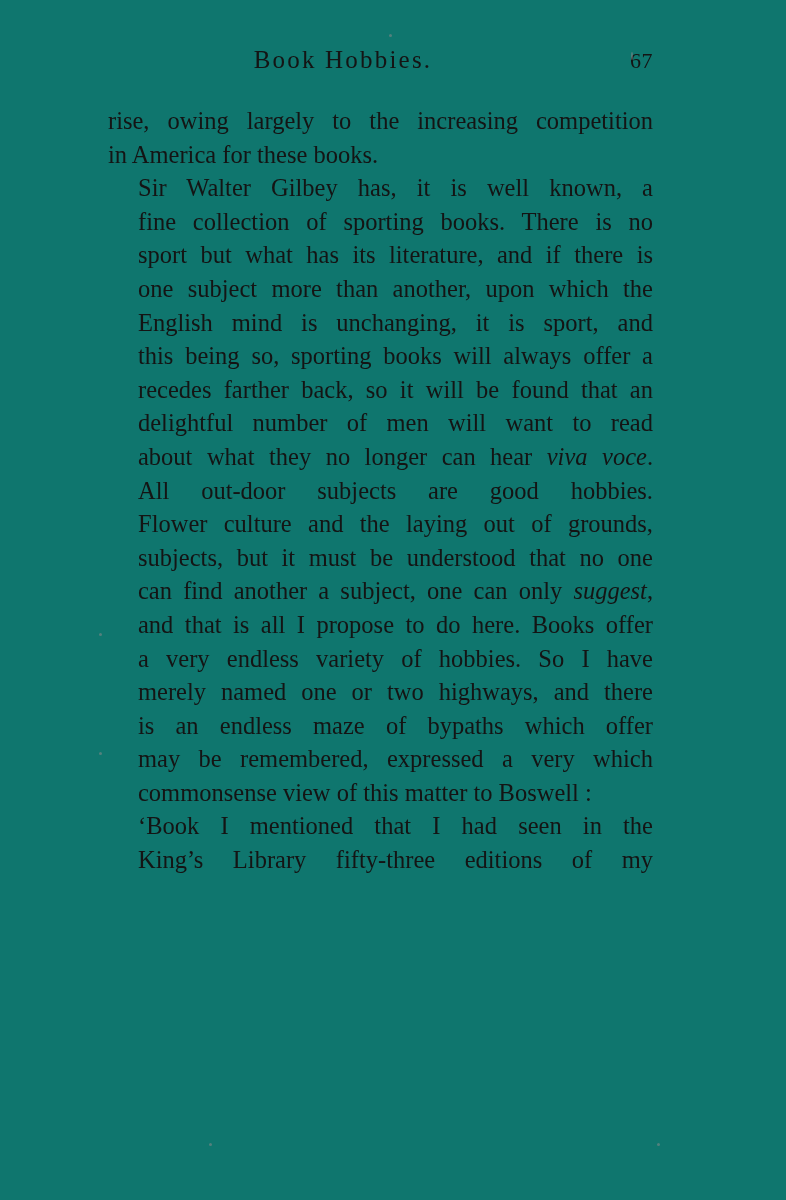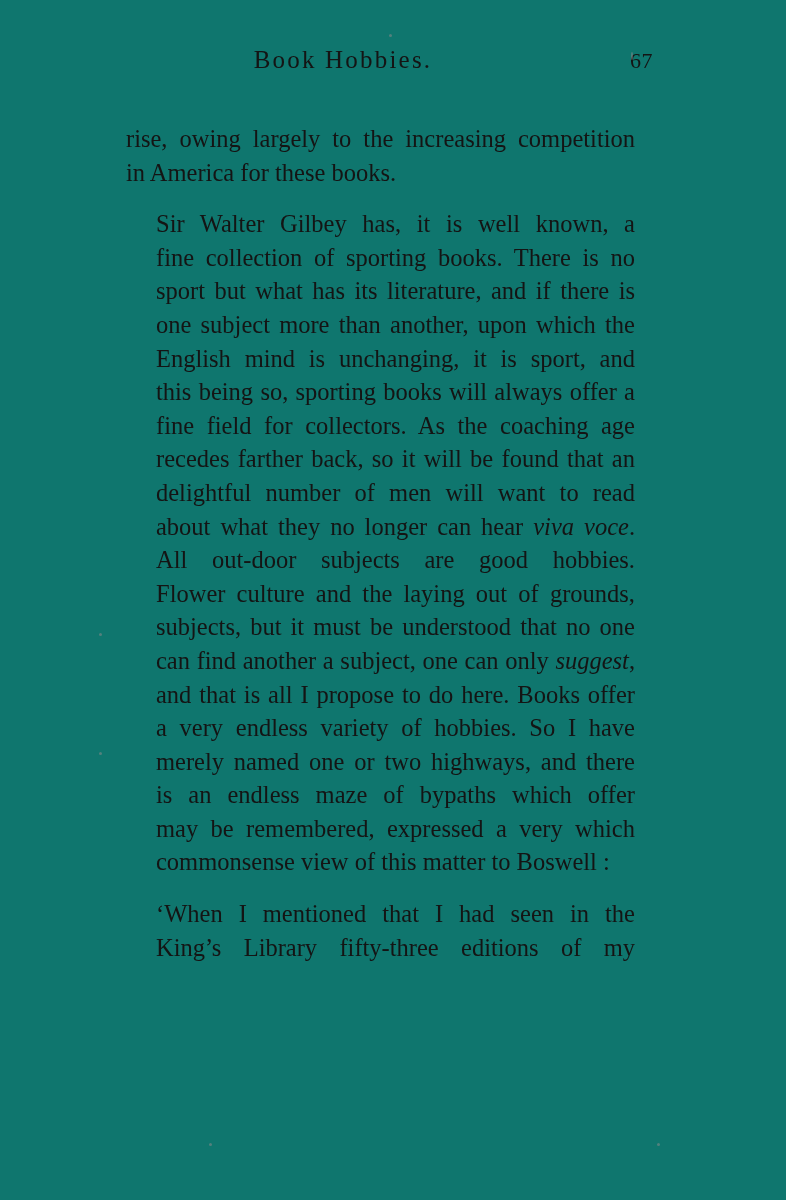--- a/index.html
+++ b/index.html
@@ -52,21 +52,21 @@
     position: absolute;
     left: 108px;
     top: 104px;
     width: 545px;
     font-size: 24.5px;
     line-height: 33.6px;
     text-align: justify;
     text-justify: inter-word;
   }
   .para {
-    margin: 18px;
+    margin: 0;
     text-indent: 0;
   }
   .para + .para {
     margin-top: 0;
   }
   .indent {
     text-indent: 30px;
   }
   .ln {
     display: block;
@@ -106,37 +106,36 @@
         <span class="ln j">rise, owing largely to the increasing competition</span>
         <span class="ln last">in America for these books.</span>
       </p>
       <p class="para indent">
         <span class="ln j" style="text-indent: 30px;">Sir Walter Gilbey has, it is well known, a</span>
         <span class="ln j">fine collection of sporting books.   There is no</span>
         <span class="ln j">sport but what has its literature, and if there is</span>
         <span class="ln j">one subject more than another, upon which the</span>
         <span class="ln j">English mind is unchanging, it is sport, and</span>
         <span class="ln j">this being so, sporting books will always offer a</span>
-        <span class="ln j">fine field for collectors.   As the coaching age</span>
         <span class="ln j">recedes farther back, so it will be found that an</span>
         <span class="ln j">delightful number of men will want to read</span>
         <span class="ln j">about what they no longer can hear <i>viva voce</i>.</span>
         <span class="ln j">All out-door subjects are good hobbies.</span>
         <span class="ln j">Flower culture and the laying out of grounds,</span>
         <span class="ln j">subjects, but it must be understood that no one</span>
         <span class="ln j">can find another a subject, one can only <i>suggest</i>,</span>
         <span class="ln j">and that is all I propose to do here.   Books offer</span>
         <span class="ln j">a very endless variety of hobbies.   So I have</span>
         <span class="ln j">merely named one or two highways, and there</span>
         <span class="ln j">is an endless maze of bypaths which offer</span>
         <span class="ln j">may be remembered, expressed a very which</span>
         <span class="ln last">commonsense view of this matter to Boswell :</span>
       </p>
       <p class="para indent">
-        <span class="ln j" style="text-indent: 30px;">‘When I mentioned that I had seen in the</span>
+        <span class="ln j" style="text-indent: 30px;">‘Book I mentioned that I had seen in the</span>
         <span class="ln j">King’s Library fifty-three editions of my</span>
       </p>
     </div>
 
   <div class="speck" style="left:389px; top:34px; width:3px; height:3px;"></div>
   <div class="speck" style="left:631px; top:52px; width:2px; height:8px;"></div>
   <div class="speck" style="left:99px; top:633px; width:3px; height:3px;"></div>
   <div class="speck" style="left:99px; top:752px; width:3px; height:3px;"></div>
   <div class="speck" style="left:209px; top:1143px; width:3px; height:3px;"></div>
   <div class="speck" style="left:657px; top:1143px; width:3px; height:3px;"></div>

